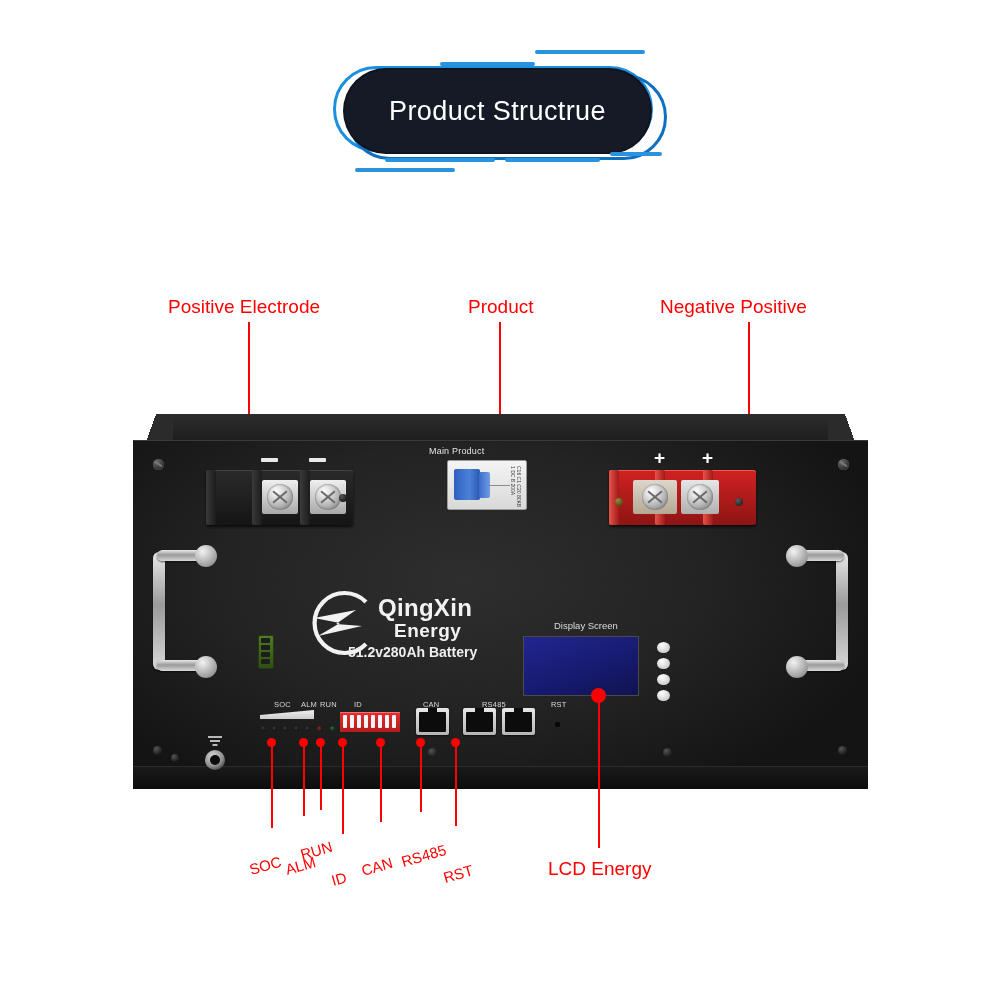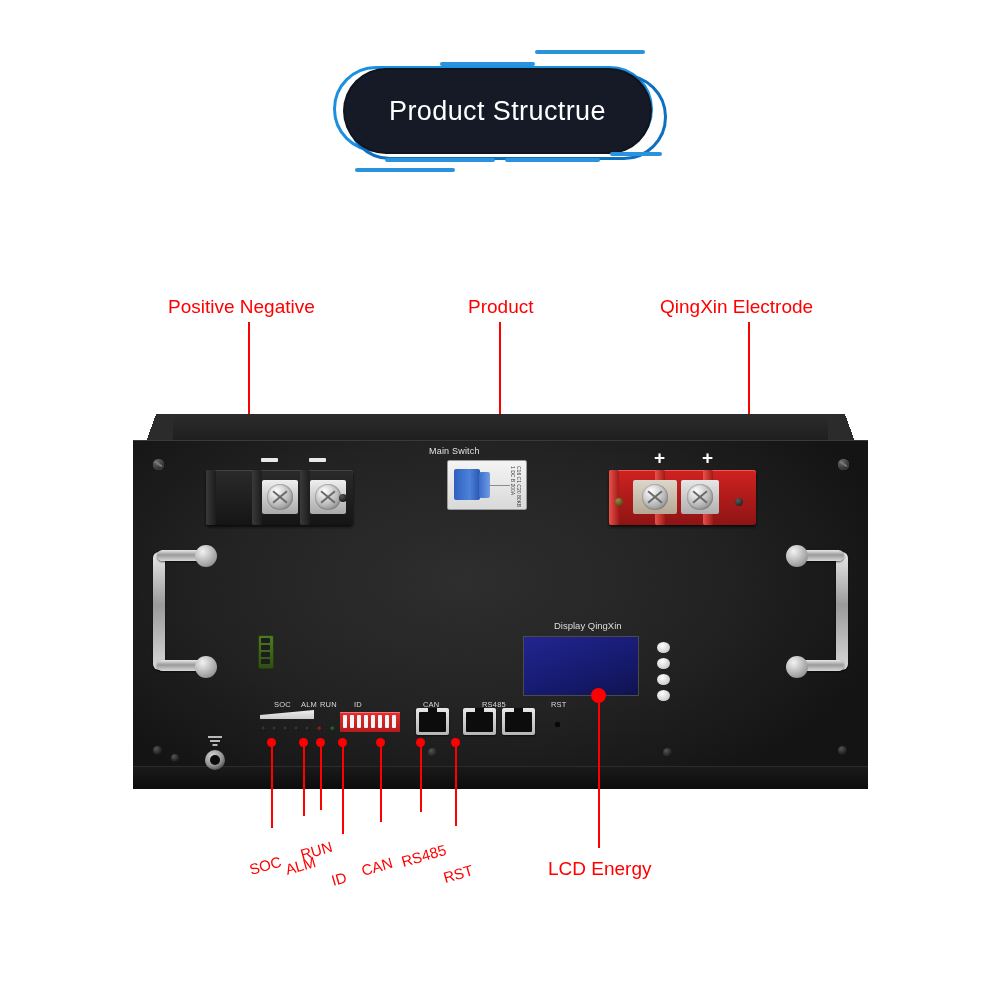--- a/index.html
+++ b/index.html
@@ -180,23 +180,23 @@
     <div class="t-arc t-ring2"></div>
     <div class="t-pill">
       <span class="t-text">Product Structrue</span>
     </div>
     <div class="t-dash d3"></div>
     <div class="t-dash d4"></div>
     <div class="t-dash d5"></div>
     <div class="t-dash d6"></div>
   </div>
 
-  <div class="lbl" style="left:168px;top:296px;">Positive Negative</div>
+  <div class="lbl" style="left:168px;top:296px;">Positive Electrode</div>
   <div class="lbl" style="left:468px;top:296px;">Product</div>
-  <div class="lbl" style="left:660px;top:296px;">QingXin Electrode</div>
+  <div class="lbl" style="left:660px;top:296px;">Negative Positive</div>
 
   <div class="lead lead-v" style="left:248px;top:322px;height:168px;"></div>
   <div class="lead lead-v" style="left:499px;top:322px;height:168px;"></div>
   <div class="lead lead-v" style="left:748px;top:322px;height:168px;"></div>
   <div class="dot" style="left:241px;top:485px;"></div>
   <div class="dot" style="left:492px;top:485px;"></div>
   <div class="dot" style="left:741px;top:485px;"></div>
 
   <div class="battery">
 
@@ -235,21 +235,21 @@
       <div class="t-slot" style="left:24px;width:44px;background:linear-gradient(180deg,#ddd6cb,#b5a894);">
         <div class="t-screw" style="left:9px;"></div>
       </div>
       <div class="t-slot" style="left:72px;width:38px;background:linear-gradient(180deg,#e6e6e6,#b0b0b0);">
         <div class="t-screw" style="left:6px;"></div>
       </div>
       <div class="bolt" style="left:6px;top:28px;width:8px;height:8px;background:radial-gradient(circle at 35% 30%,#9a8a3a,#3a3210);"></div>
       <div class="bolt" style="left:126px;top:28px;width:8px;height:8px;background:radial-gradient(circle at 35% 30%,#5a5a5a,#151515);"></div>
     </div>
 
-    <div class="sw-label">Main Switch</div>
+    <div class="sw-label">Main Product</div>
     <div class="sw-box">
       <div class="sw-toggle"></div>
       <div class="sw-toggle2"></div>
       <div class="sw-bar"></div>
       <div class="sw-txt">C16 C1 C20 80KB 1 DC B 200A</div>
     </div>
 
     <div class="handle" style="left:20px;top:128px;">
       <div class="hbar" style="left:0;top:10px;width:12px;height:118px;"></div>
       <div class="hbar" style="left:4px;top:8px;width:48px;height:11px;"></div>
@@ -258,22 +258,33 @@
       <div class="h-plate" style="left:42px;top:114px;"></div>
     </div>
     <div class="handle" style="left:653px;top:128px;">
       <div class="hbar" style="left:50px;top:10px;width:12px;height:118px;"></div>
       <div class="hbar" style="left:10px;top:8px;width:48px;height:11px;"></div>
       <div class="hbar" style="left:10px;top:118px;width:48px;height:11px;"></div>
       <div class="h-plate" style="left:0px;top:3px;"></div>
       <div class="h-plate" style="left:0px;top:114px;"></div>
     </div>
 
-
-    <div class="ds-label">Display QingXin</div>
+    <div class="logo">
+      <svg width="70" height="66" viewBox="0 0 70 66">
+        <path d="M60 12 A30 30 0 1 0 60 54" fill="none" stroke="#f2f2f2" stroke-width="4.2"></path>
+        <path d="M8 28 L50 20 L30 34 L56 36 L12 46 L34 33 Z" fill="#f2f2f2"></path>
+      </svg>
+      <div class="logo-txt">
+        <span class="logo-q">QingXin</span>
+        <span class="logo-e">Energy</span>
+      </div>
+      <div class="logo-spec">51.2v280Ah Battery</div>
+    </div>
+
+    <div class="ds-label">Display Screen</div>
     <div class="ds-screen"></div>
     <div class="ds-btn" style="left:524px;top:228px;"></div>
     <div class="ds-btn" style="left:524px;top:244px;"></div>
     <div class="ds-btn" style="left:524px;top:260px;"></div>
     <div class="ds-btn" style="left:524px;top:276px;"></div>
 
     <div class="green-conn">
       <div class="gc-pin" style="top:2px;"></div>
       <div class="gc-pin" style="top:9px;"></div>
       <div class="gc-pin" style="top:16px;"></div>

